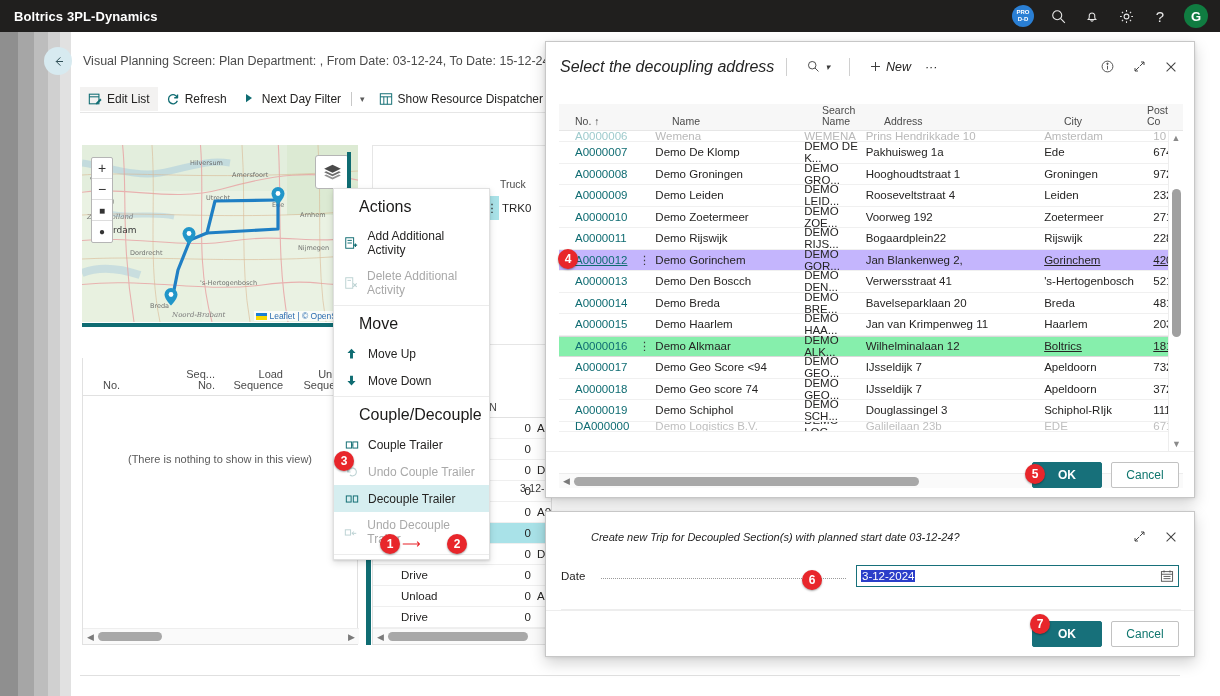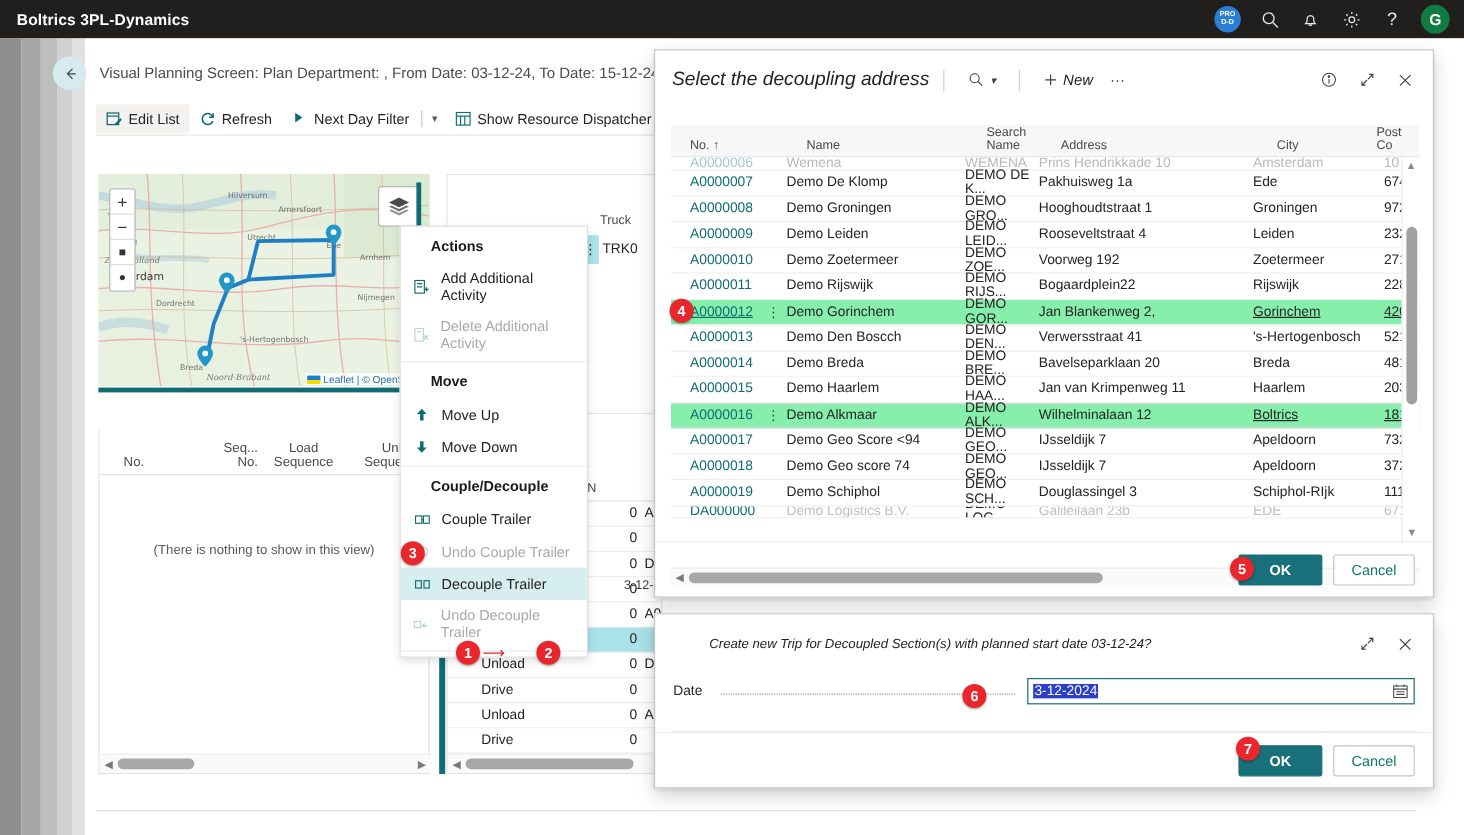--- a/index.html
+++ b/index.html
@@ -128,21 +128,21 @@
     position:absolute; left:372px; top:145px; width:180px; height:200px; background:#fff; border:1px solid #e6e6e6;
   }
   .teal-bar-top{ position:absolute; left:347px; top:152px; width:4px; height:40px; background:#0f6c72;}
 
   
   .ctxmenu{
     position:absolute; left:333px; top:188px; width:157px; background:#fff;
     border:1px solid #e0e0e0; box-shadow:0 3.2px 7.2px rgba(0,0,0,.13), 0 .6px 1.8px rgba(0,0,0,.11);
     z-index:30; padding:2px 0;
   }
-  .ctx-group{ font-size:12px; font-weight:bold; color:#1b1a19; padding:7px 0 7px 25px;}
+  .ctx-group{ font-size:16px; font-weight:normal; color:#1b1a19; padding:7px 0 7px 25px;}
   .ctx-item{ display:flex; align-items:center; gap:9px; padding:6px 8px 6px 10px; font-size:12px; color:#252423;}
   .ctx-item .cic{ width:15px; height:15px; display:flex; align-items:center; justify-content:center; color:#0f6c72;}
   .ctx-item.disabled{ color:#a9a9a9;}
   .ctx-item.disabled .cic{ color:#bcd2d3;}
   .ctx-item.hl{ background:#d6eef0;}
   .ctx-sep{ height:1px; background:#ececec; margin:2px 0;}
 
   
   .dlg{
     position:absolute; background:#fff; border:1px solid #c7c7c7;
@@ -168,21 +168,21 @@
   .trow{ height:21.5px; display:flex; align-items:center; border-bottom:1px solid #f0f0f0; font-size:11.5px; position:relative;}
   .trow.clip{ height:10px; overflow:hidden; color:#bfbfbf;}
   .trow.clip2{ height:11px; overflow:hidden;}
   .trow .c-no{ width:75px; padding-left:16px; color:#0f6c72;}
   .trow .c-kb{ width:22px; color:#3b3b3b; text-align:center;}
   .trow .c-name{ width:150px;}
   .trow .c-search{ width:62px; color:#252423;}
   .trow .c-addr{ width:180px;}
   .trow .c-city{ width:110px;}
   .trow .c-post{ width:30px; overflow:hidden; white-space:nowrap;}
-  .trow.sel{ background:#86efac;}
+  .trow.sel{ background:#c4b5fd;}
   .trow.sel .c-no, .trow.sel .c-city, .trow.sel .c-post{ text-decoration:underline;}
   .trow.hover{ background:#86efac; border-top:1px solid #d9d9d9; border-bottom:1px solid #d9d9d9;}
   .trow.hover .c-city, .trow.hover .c-post{ text-decoration:underline;}
   .vscroll{
     position:absolute; right:0; top:27px; width:15px; height:320px; background:#fff; border-left:1px solid #ededed;
   }
   .vs-arrow{ height:14px; display:flex; align-items:center; justify-content:center; color:#8a8a8a; font-size:9px;}
   .vs-thumb{ position:absolute; left:3px; top:58px; width:9px; height:148px; background:#a0a0a0; border-radius:5px;}
   .hscroll{
     position:absolute; left:0; bottom:0; width:624px; height:15px; background:#fafafa;
@@ -395,21 +395,21 @@
     <span style="display:inline-block;width:11px;height:7px;background:linear-gradient(#1a7fd4 50%,#f7d800 50%);vertical-align:-1px;"></span>
     <span>Leaflet | © OpenStreet</span>
   </div>
 </div>
 <div class="map-underline"></div>
 
 <div class="grid-left">
   <div class="gl-head">
     <span style="left:20px;">No.</span>
     <span style="left:88px; text-align:right; width:44px; line-height:11px;">Seq... No.</span>
-    <span style="left:140px; text-align:center; width:60px; line-height:11px;">Load Sequence</span>
+    <span style="left:140px; text-align:right; width:60px; line-height:11px;">Load Sequence</span>
     <span style="left:206px; text-align:right; width:64px; line-height:11px;">Unload Sequence</span>
   </div>
   <div class="gl-empty">(There is nothing to show in this view)</div>
   <div class="gl-scroll">
     <span class="sb-arrow">◀</span>
     <span class="sb-thumb" style="width:64px;"></span>
     <span class="sb-arrow" style="margin-left:auto;">▶</span>
   </div>
 </div>
 

